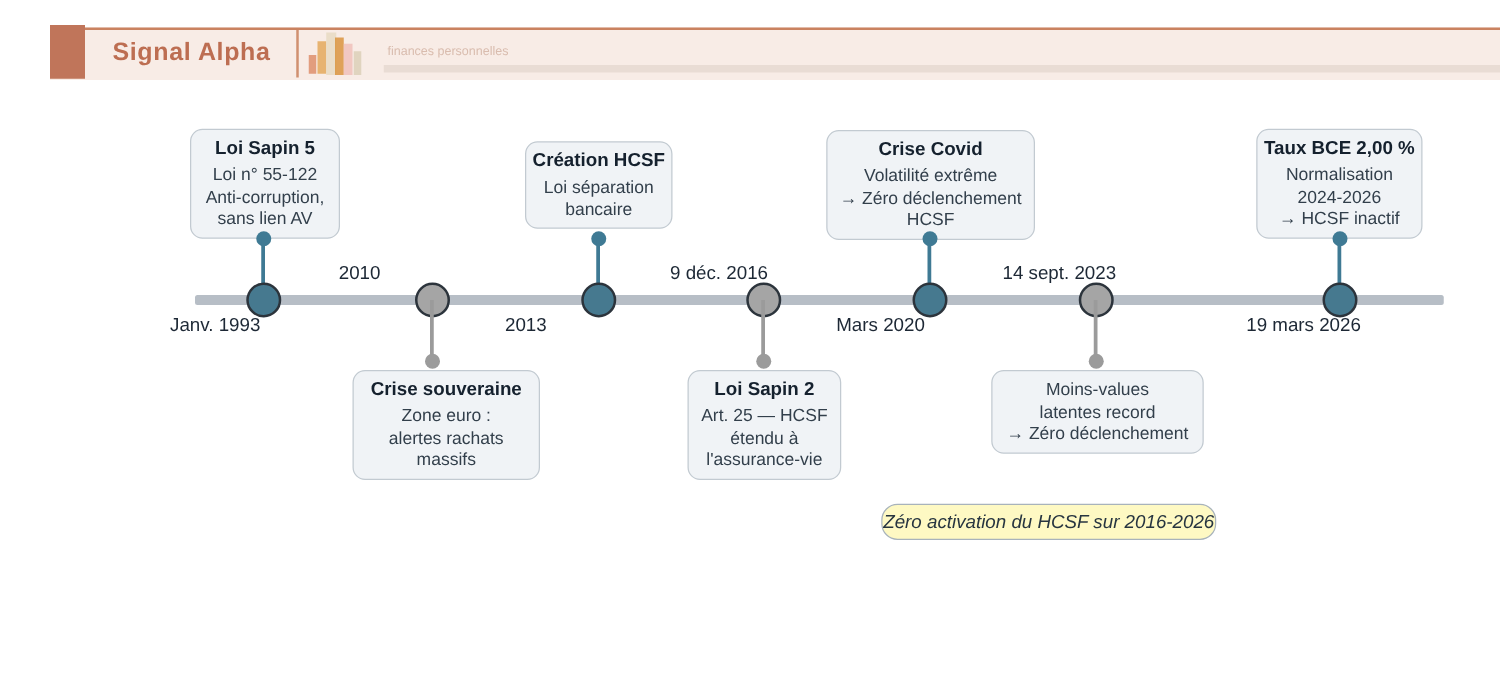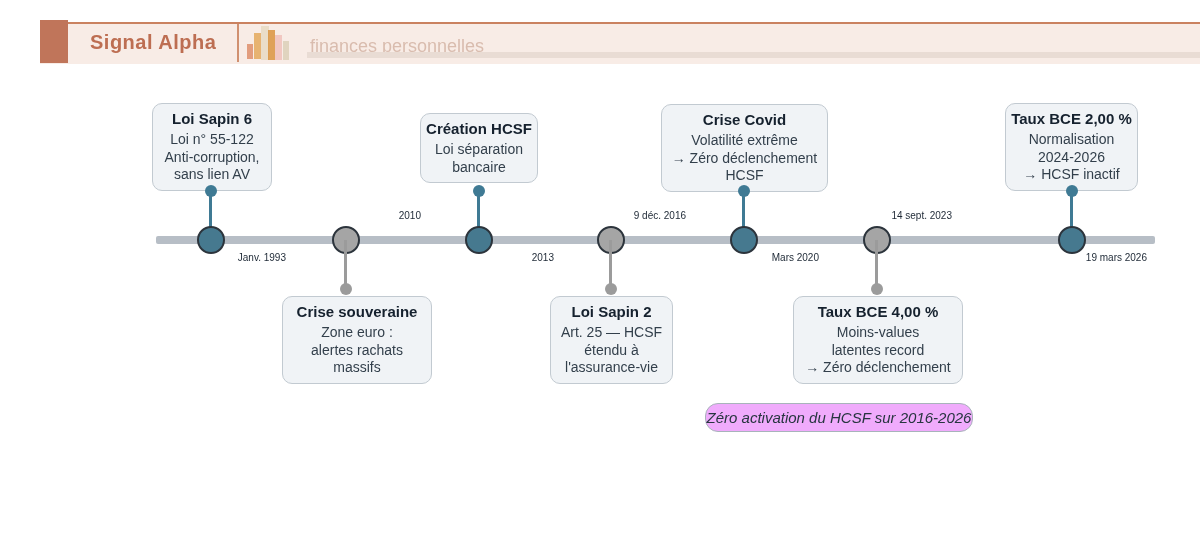--- a/index.html
+++ b/index.html
@@ -8,44 +8,44 @@
   .canvas { position:relative; width:1200px; height:541px; background:#ffffff; overflow:hidden; }
 
   
   .header-bar { position:absolute; left:40px; top:22px; width:1160px; height:42px;
                 background:#f8ece6; border-top:2px solid #ca8260; }
   .brand-square { position:absolute; left:40px; top:20px; width:28px; height:43px; background:#c0755a; }
   .brand-title { position:absolute; left:90px; top:31px; font-size:20px; font-weight:bold;
                  color:#bd6e52; letter-spacing:0.5px; }
   .header-divider { position:absolute; left:237px; top:24px; width:2px; height:38px; background:#d09070; }
   .logo { position:absolute; left:246px; top:25px; }
-  .tagline { position:absolute; left:310px; top:36px; font-size:18px; color:#d9bcae; }
+  .tagline { position:absolute; left:310px; top:36px; font-size:10px; color:#d9bcae; }
   .tagline-underline { position:absolute; left:307px; top:52px; width:893px; height:6px; background:#e9dcd4; }
 
   
   .tl-bar { position:absolute; left:156px; top:236px; width:999px; height:8px;
             background:#b7bec6; border-radius:2px; }
   .connector { position:absolute; width:3px; }
   .connector.teal { background:#3f7a94; }
   .connector.gray { background:#9b9b9b; }
   .cdot { position:absolute; width:12px; height:12px; border-radius:50%; }
   .cdot.teal { background:#3f7a94; }
   .cdot.gray { background:#9b9b9b; }
   .node { position:absolute; width:28px; height:28px; border-radius:50%; border:2.5px solid #2c343c; }
   .node.teal { background:#46798f; }
   .node.gray { background:#a5a5a5; }
-  .date { position:absolute; width:150px; text-align:right; font-size:10px; color:#1d2835; }
+  .date { position:absolute; width:150px; text-align:left; font-size:15px; color:#1d2835; }
 
   .card { position:absolute; background:#f0f3f6; border:1px solid #c2cad1; border-radius:10px;
           padding:6px 4px; text-align:center; color:#323f4b; }
   .card-title { font-weight:bold; font-size:15px; line-height:18px; color:#15212e; margin-bottom:3px; }
   .card-body { font-size:14px; line-height:17.5px; white-space:pre-line; }
 
   .note-pill { position:absolute; left:705px; top:403px; width:268px; height:29px;
-               background:#f0abfc; border:1px solid #a8b3bb; border-radius:13px;
+               background:#fef9c3; border:1px solid #a8b3bb; border-radius:13px;
                font-style:italic; font-size:15px; color:#273540;
                display:flex; align-items:center; justify-content:center; }
 </style>
 </head>
 <body>
 
 <div class="canvas">
 
   <div class="header-bar"></div>
   <div class="brand-square"></div>
@@ -60,21 +60,21 @@
       <rect x="29" y="10" width="7" height="25" fill="#efc3bd" opacity="0.9"></rect>
       <rect x="37" y="16" width="6" height="19" fill="#ddd2ba" opacity="0.9"></rect>
     </svg>
   </span>
   <div class="tagline">finances personnelles</div>
   <div class="tagline-underline"></div>
 
   <div class="tl-bar"></div>
 
   <div class="card" style="left:152px; top:103px; width:120px;">
-    <div class="card-title">Loi Sapin 6</div>
+    <div class="card-title">Loi Sapin 5</div>
     <div class="card-body">Loi n° 55-122
 Anti-corruption,
 sans lien AV</div>
   </div>
   <div class="cdot teal" style="left:205px; top:185px;"></div>
   <div class="connector teal" style="left:209px; top:191px; height:49px;"></div>
   <div class="node teal" style="left:197px; top:226px;"></div>
   <div class="date" style="left:136px; top:252px;">Janv. 1993</div>
 
   <div class="date" style="left:271px; top:210px;">2010</div>
@@ -118,21 +118,20 @@
   <div class="cdot teal" style="left:738px; top:185px;"></div>
   <div class="connector teal" style="left:742px; top:191px; height:49px;"></div>
   <div class="node teal" style="left:730px; top:226px;"></div>
   <div class="date" style="left:669px; top:252px;">Mars 2020</div>
 
   <div class="date" style="left:802px; top:210px;">14 sept. 2023</div>
   <div class="node gray" style="left:863px; top:226px;"></div>
   <div class="connector gray" style="left:875px; top:240px; height:49px;"></div>
   <div class="cdot gray" style="left:871px; top:283px;"></div>
   <div class="card" style="left:793px; top:296px; width:170px;">
-    <div class="card-title">Taux BCE 4,00 %</div>
     <div class="card-body">Moins-values
 latentes record
 → Zéro déclenchement</div>
   </div>
 
   <div class="card" style="left:1005px; top:103px; width:133px;">
     <div class="card-title">Taux BCE 2,00 %</div>
     <div class="card-body">Normalisation
 2024-2026
 → HCSF inactif</div>

